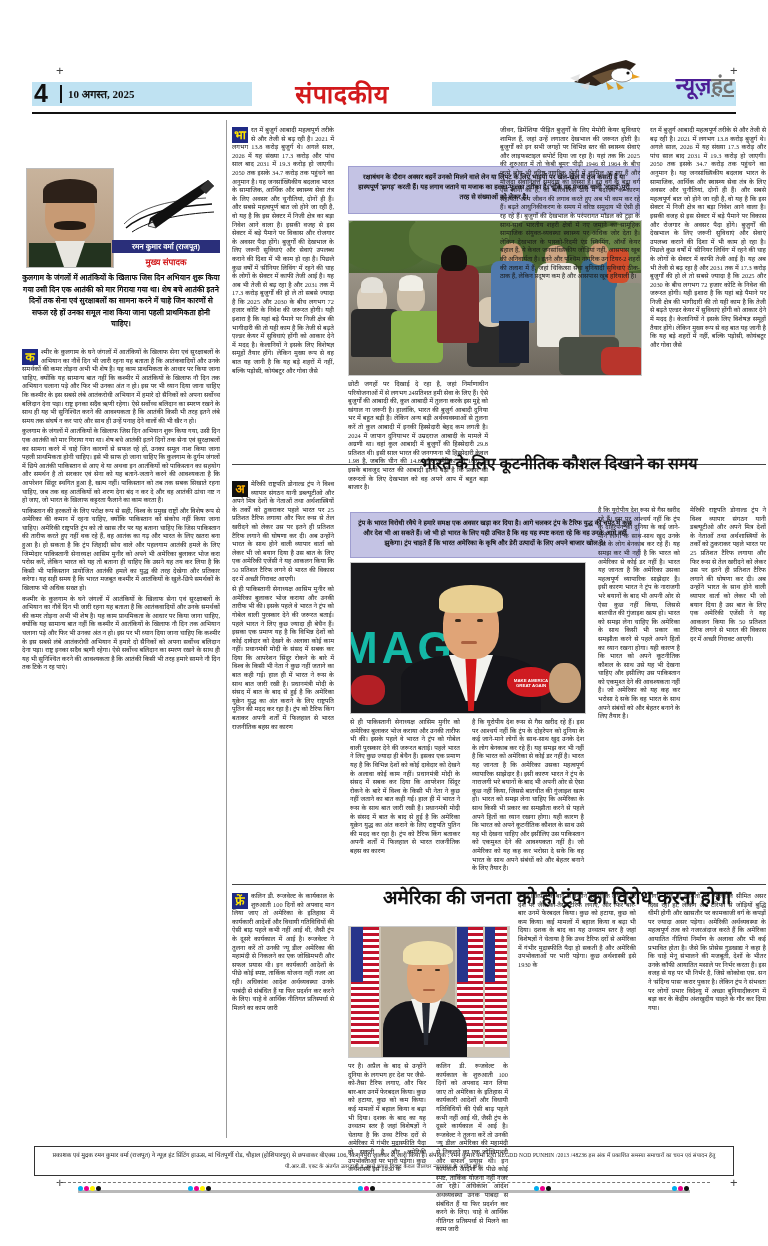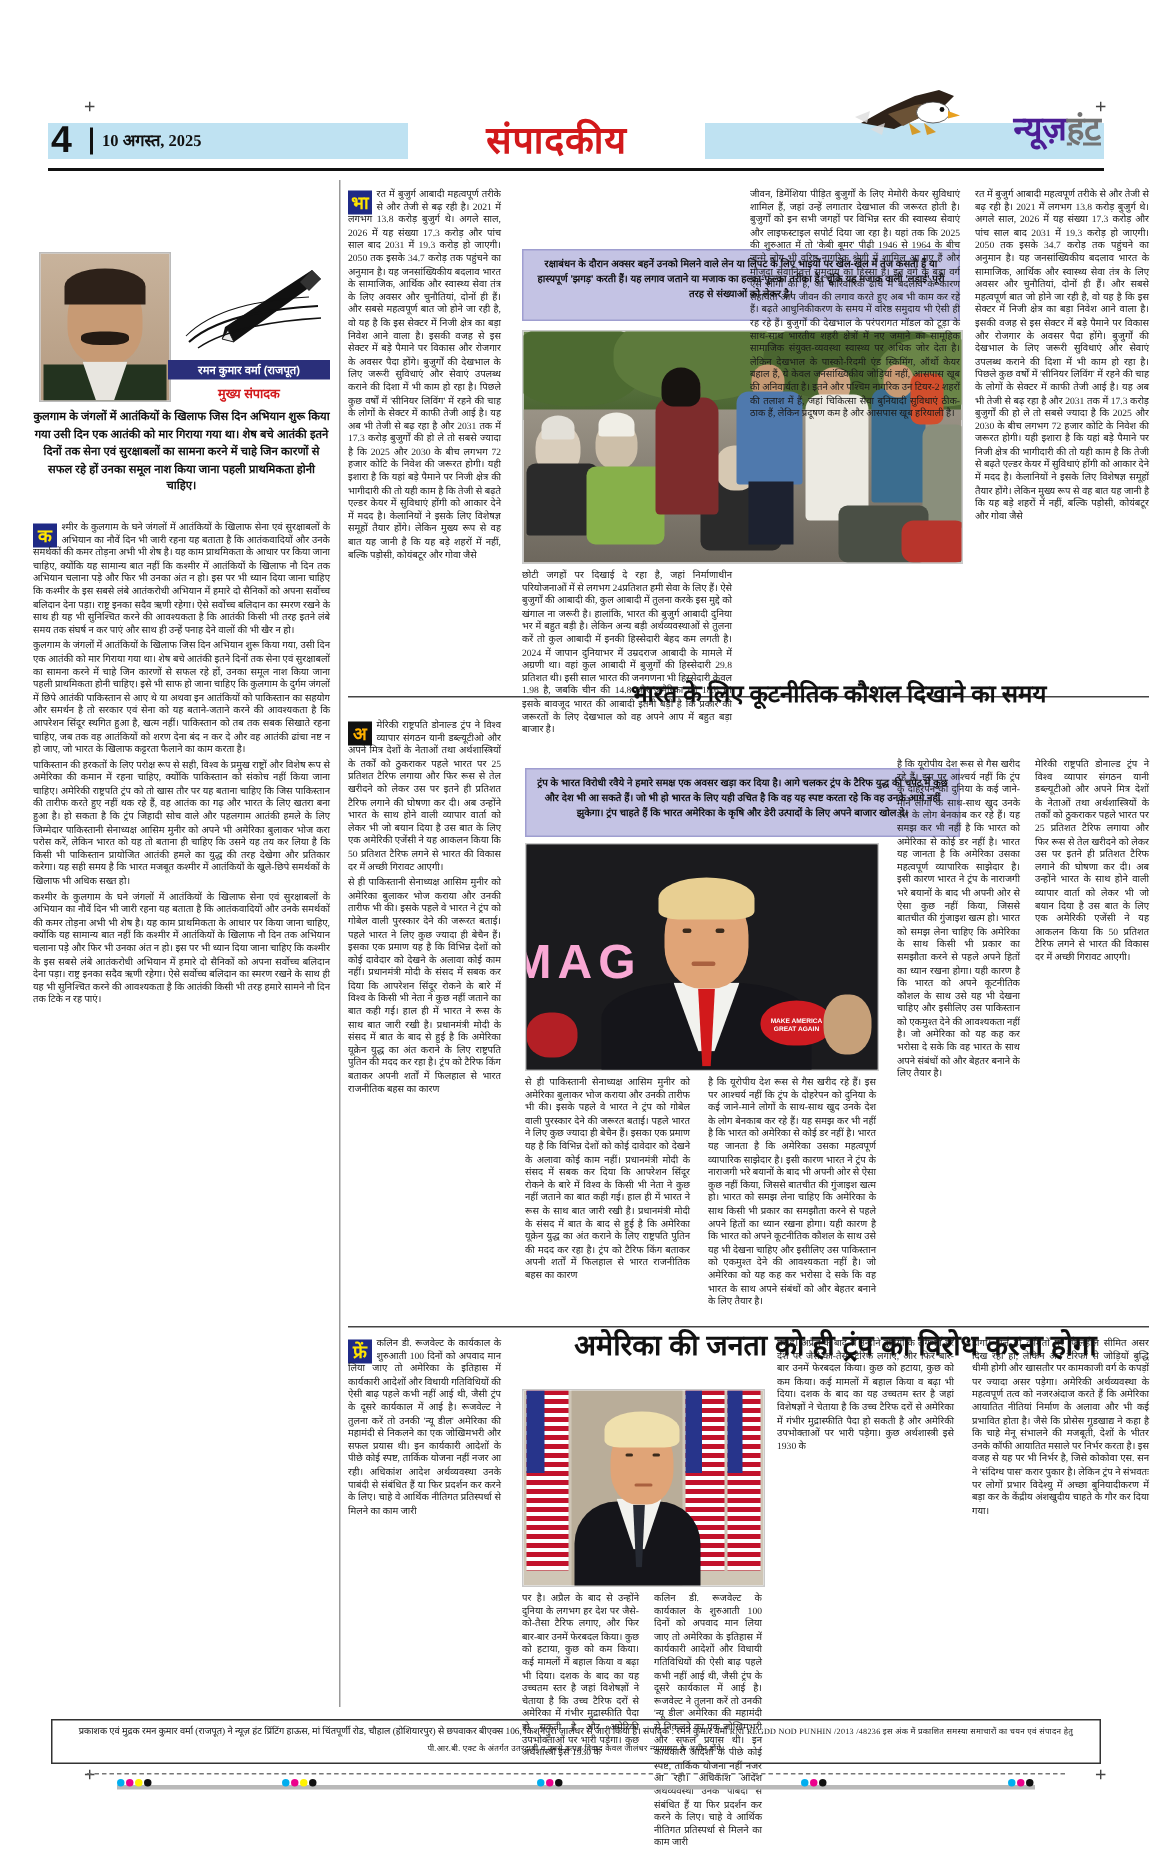--- a/index.html
+++ b/index.html
@@ -27,21 +27,21 @@
   .dot.c{background:#00aeef;}
   .dot.m{background:#ec008c;}
   .dot.y{background:#fff200;}
   .dot.k{background:#111;}
 
   
   .masthead{position:absolute;left:32px;top:80px;width:704px;height:30px;}
   .mast-band{position:absolute;left:0;top:2px;width:704px;height:24px;background:#bfe2f2;}
   .pageno{position:absolute;left:2px;top:-2px;font-family:"Liberation Sans",sans-serif;font-weight:bold;font-size:25px;color:#111;line-height:30px;}
   .pagedate{position:absolute;left:28px;top:5px;font-size:11px;font-weight:bold;color:#111;border-left:2px solid #111;padding-left:6px;line-height:18px;}
-  .mast-title{position:absolute;left:240px;top:-1px;width:198px;text-align:center;
+  .mast-title{position:absolute;left:220px;top:-1px;width:180px;text-align:center;
      font-family:"Liberation Sans",sans-serif;font-weight:bold;font-size:25px;color:#d2191b;
      background:#fff;line-height:30px;letter-spacing:.5px;}
   .logo-wrap{position:absolute;right:0;top:-10px;width:210px;height:40px;}
   .logo-text{position:absolute;right:2px;top:4px;font-family:"Liberation Sans",sans-serif;font-weight:bold;font-size:22px;line-height:24px;}
   .logo-text .blk{color:#4c1d95;}
   .logo-text .red{color:#737373;text-decoration:underline;}
   .eagle{position:absolute;right:92px;top:-12px;width:78px;height:44px;}
 
   .mast-rule{position:absolute;left:32px;top:112px;width:704px;height:2px;background:#111;}
 
@@ -241,21 +241,21 @@
 
   <div class="col" style="left:232px;top:480px;width:102px;height:398px;">
     <p><span class="dcap black">अ</span><span>मेरिकी राष्ट्रपति डोनाल्ड ट्रंप ने विश्व व्यापार संगठन यानी डब्ल्यूटीओ और अपने मित्र देशों के नेताओं तथा अर्थशास्त्रियों के तर्कों को ठुकराकर पहले भारत पर 25 प्रतिशत टैरिफ लगाया और फिर रूस से तेल खरीदने को लेकर उस पर इतने ही प्रतिशत टैरिफ लगाने की घोषणा कर दी। अब उन्होंने भारत के साथ होने वाली व्यापार वार्ता को लेकर भी जो बयान दिया है उस बात के लिए एक अमेरिकी एजेंसी ने यह आकलन किया कि 50 प्रतिशत टैरिफ लगने से भारत की विकास दर में अच्छी गिरावट आएगी।</span></p>
     <p>से ही पाकिस्तानी सेनाध्यक्ष आसिम मुनीर को अमेरिका बुलाकर भोज कराया और उनकी तारीफ भी की। इसके पहले वे भारत ने ट्रंप को गोबेल वाली पुरस्कार देने की जरूरत बताई। पहले भारत ने लिए कुछ ज्यादा ही बेचैन हैं। इसका एक प्रमाण यह है कि विभिन्न देशों को कोई दावेदार को देखने के अलावा कोई काम नहीं। प्रधानमंत्री मोदी के संसद में सबक कर दिया कि आपरेशन सिंदूर रोकने के बारे में विश्व के किसी भी नेता ने कुछ नहीं जताने का बात कही गई। हाल ही में भारत ने रूस के साथ बात जारी रखी है। प्रधानमंत्री मोदी के संसद में बात के बाद से हुई है कि अमेरिका यूक्रेन युद्ध का अंत कराने के लिए राष्ट्रपति पुतिन की मदद कर रहा है। ट्रंप को टैरिफ किंग बताकर अपनी शर्तों में फिलहाल से भारत राजनीतिक बहस का कारण</p>
   </div>
 
   <div class="quotebox" style="left:350px;top:512px;width:290px;height:46px;">ट्रंप के भारत विरोधी रवैये ने हमारे समक्ष एक अवसर खड़ा कर दिया है। आगे चलकर ट्रंप के टैरिफ युद्ध की चपेट में कुछ और देश भी आ सकते हैं। जो भी हो भारत के लिए यही उचित है कि वह यह स्पष्ट करता रहे कि वह उनके आगे नहीं झुकेगा। ट्रंप चाहते हैं कि भारत अमेरिका के कृषि और डेरी उत्पादों के लिए अपने बाजार खोल दे।</div>
 
   <div class="photo trumpbg" style="left:350px;top:562px;width:234px;height:150px;">
     <div style="position:absolute;left:0;top:0;width:100%;height:100%;background:#1b1b1e;"></div>
-    <div style="position:absolute;left:-10px;top:60px;font-family:'Liberation Sans',sans-serif;font-weight:bold;font-size:32px;color:#f9a8d4;letter-spacing:4px;">MAG</div>
+    <div style="position:absolute;left:-10px;top:60px;font-family:'Liberation Sans',sans-serif;font-weight:bold;font-size:44px;color:#14b8a6;letter-spacing:4px;">MAG</div>
     <div class="t-suit" style="left:50px;top:92px;width:140px;height:60px;"></div>
     <div class="t-shirt" style="left:98px;top:92px;width:44px;height:46px;"></div>
     <div class="t-tie" style="left:110px;top:96px;width:20px;height:52px;"></div>
     <div class="t-head" style="left:92px;top:30px;width:56px;height:66px;"></div>
     <div class="t-hair" style="left:88px;top:22px;width:64px;height:28px;"></div>
     <div style="position:absolute;left:104px;top:56px;width:6px;height:3px;background:#3a2a1c;border-radius:2px;"></div>
     <div style="position:absolute;left:126px;top:56px;width:6px;height:3px;background:#3a2a1c;border-radius:2px;"></div>
     <div style="position:absolute;left:110px;top:78px;width:16px;height:3px;background:#a9603f;border-radius:2px;"></div>
     <div class="maga" style="left:156px;top:104px;width:48px;height:30px;">
         <span>MAKE AMERICA<br>GREAT AGAIN</span>

